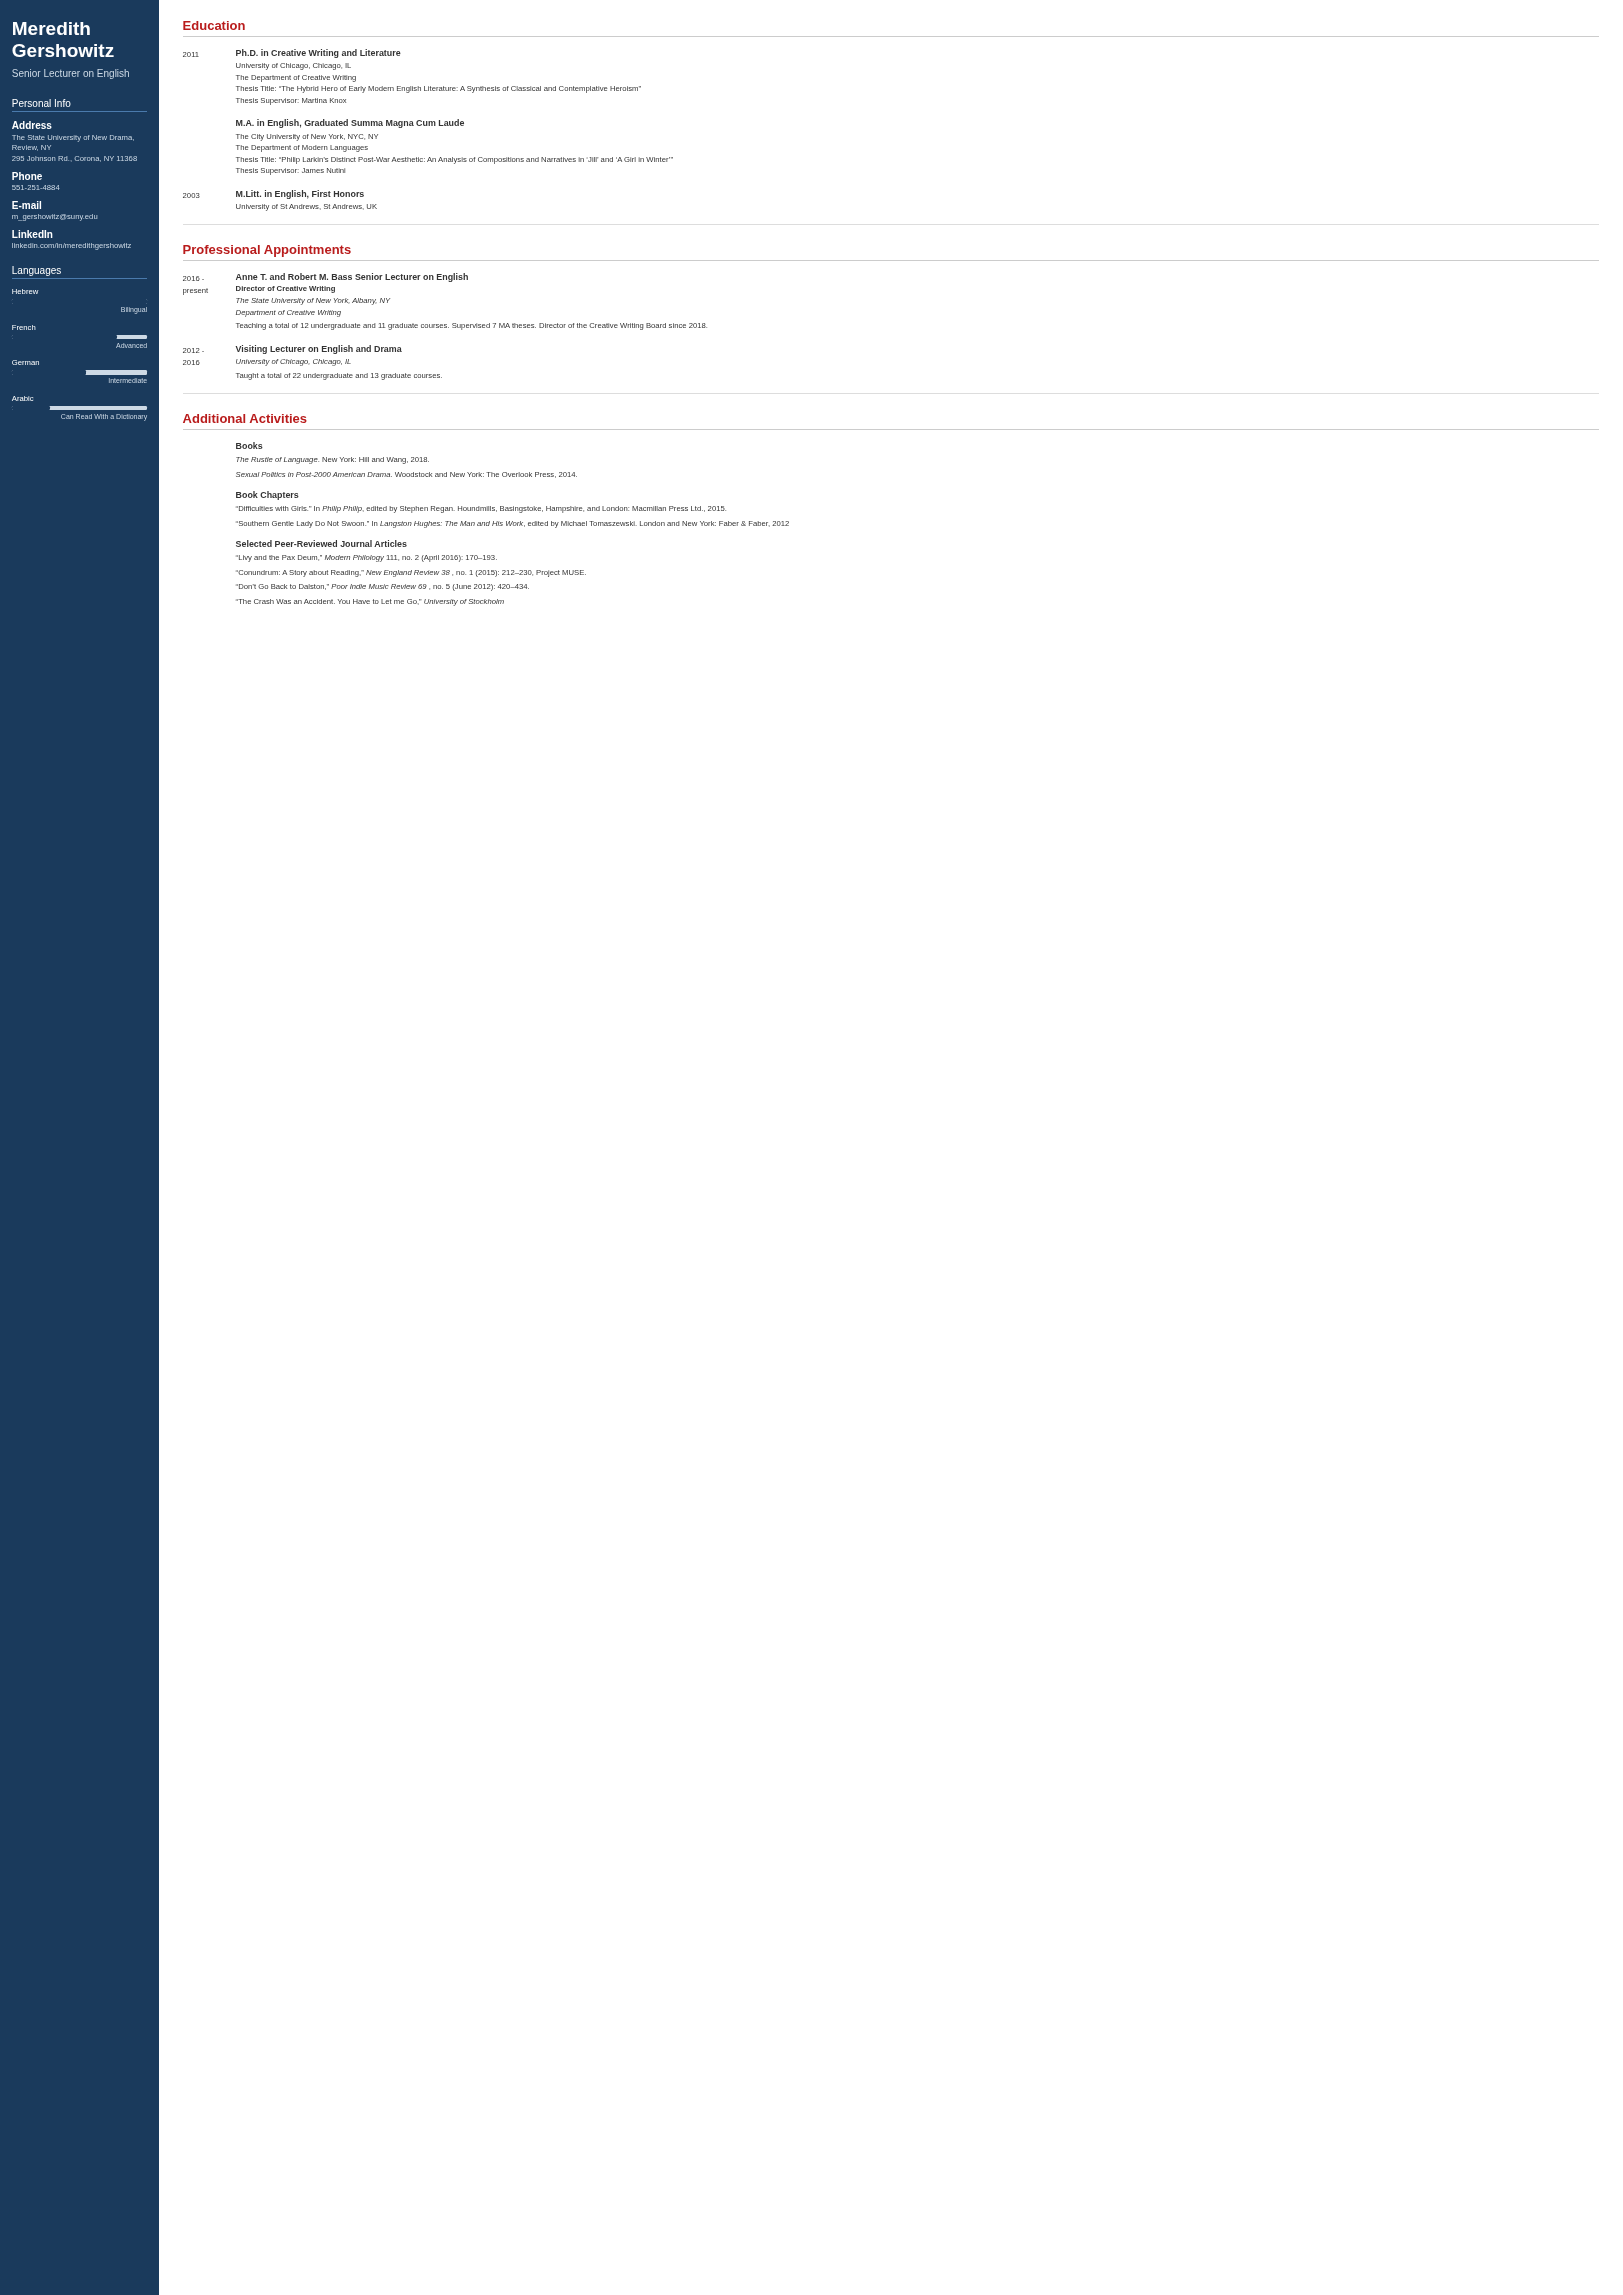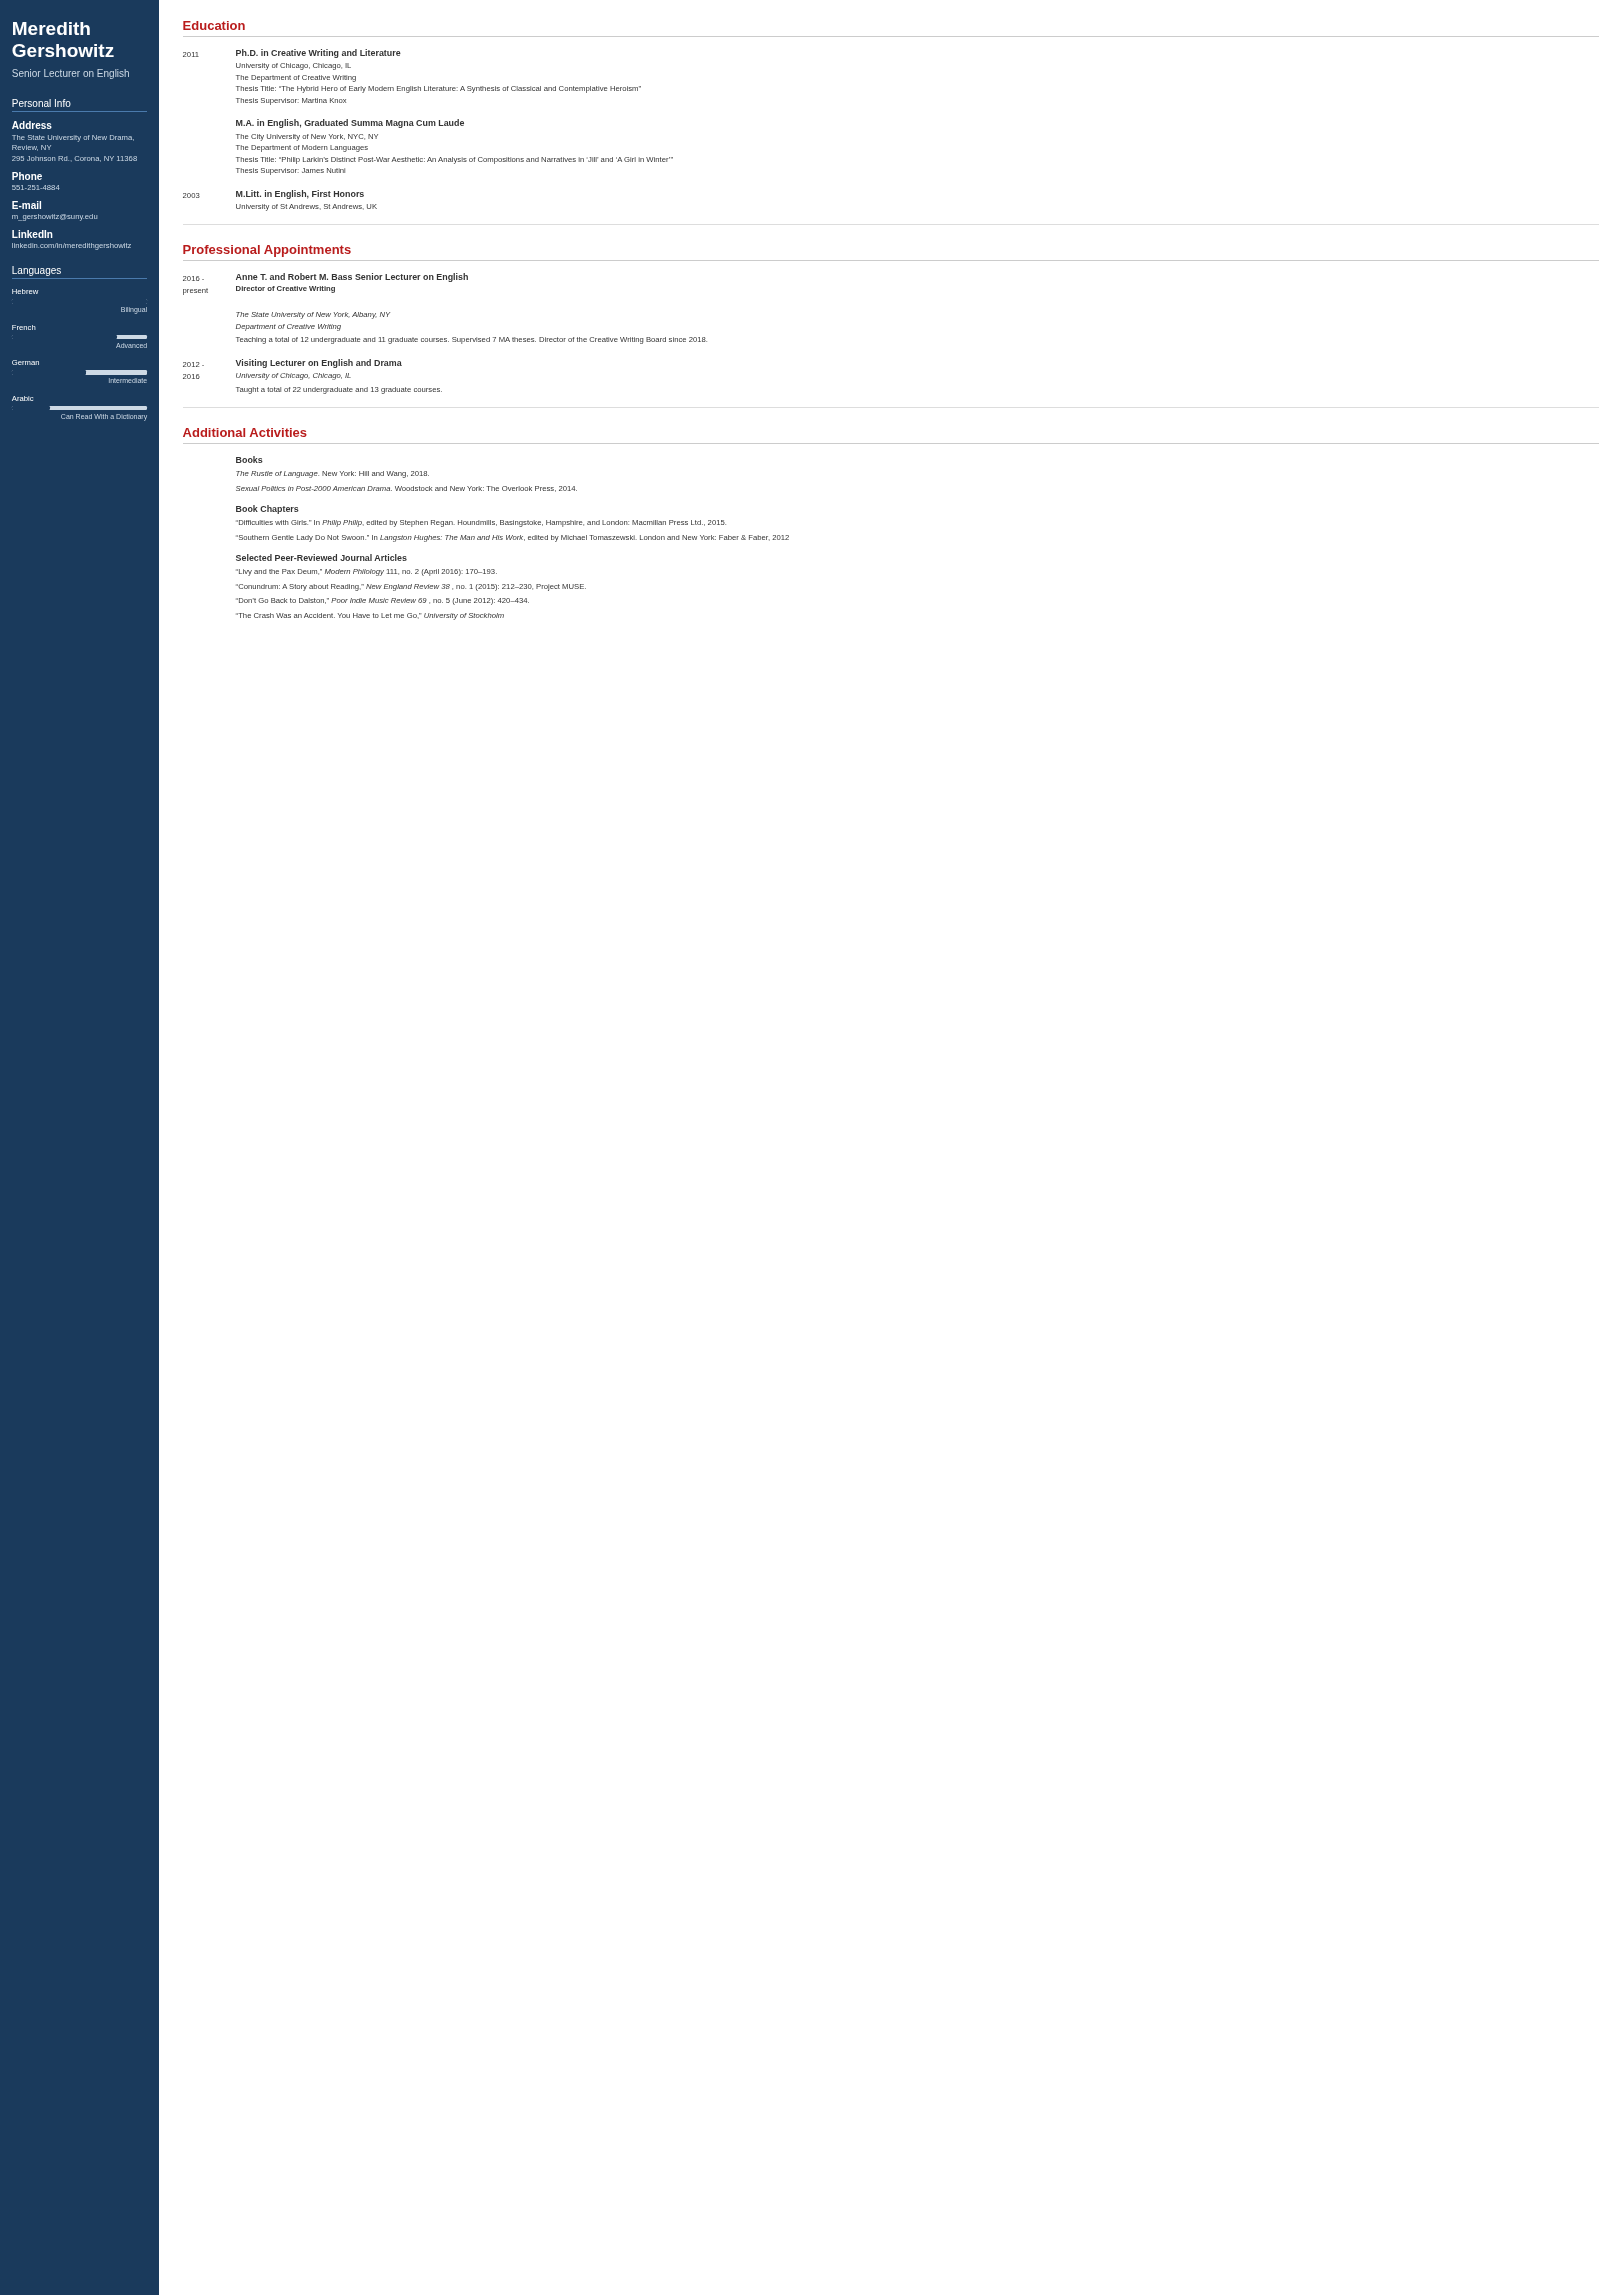--- a/index.html
+++ b/index.html
@@ -298,21 +298,21 @@
 
   <hr class="divider-line">
 
   <div class="section-title">Professional Appointments</div>
   <div id="professional-entries">
       <div class="job-entry">
         <div class="entry-year" style="white-space: pre-line;">2016 -
 present</div>
         <div class="entry-body">
           <div class="entry-title">Anne T. and Robert M. Bass Senior Lecturer on English</div>
-          <div style="font-weight: 700; font-size: 7.7px; margin-bottom: 16px;">Director of Creative Writing</div>
+          <div style="font-weight: 700; font-size: 7.7px; margin-bottom: 2px;">Director of Creative Writing</div>
           <div class="entry-italic">The State University of New York, Albany, NY</div>
           <div class="entry-italic">Department of Creative Writing</div>
           <div class="entry-desc">Teaching a total of 12 undergraduate and 11 graduate courses. Supervised 7 MA theses. Director of the Creative Writing Board since 2018.</div>
         </div>
       </div>
       <div class="job-entry">
         <div class="entry-year" style="white-space: pre-line;">2012 -
 2016</div>
         <div class="entry-body">
           <div class="entry-title">Visiting Lecturer on English and Drama</div>

